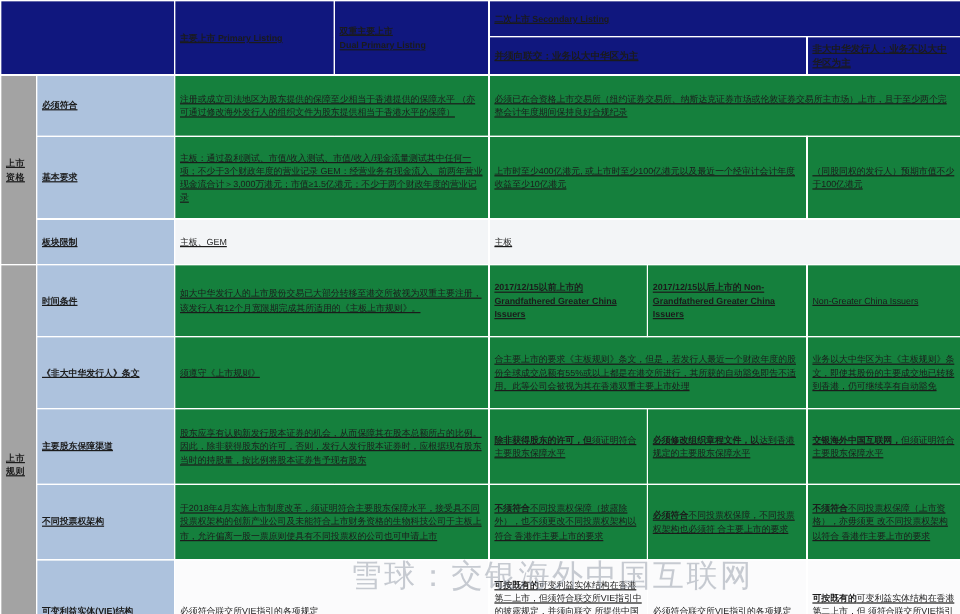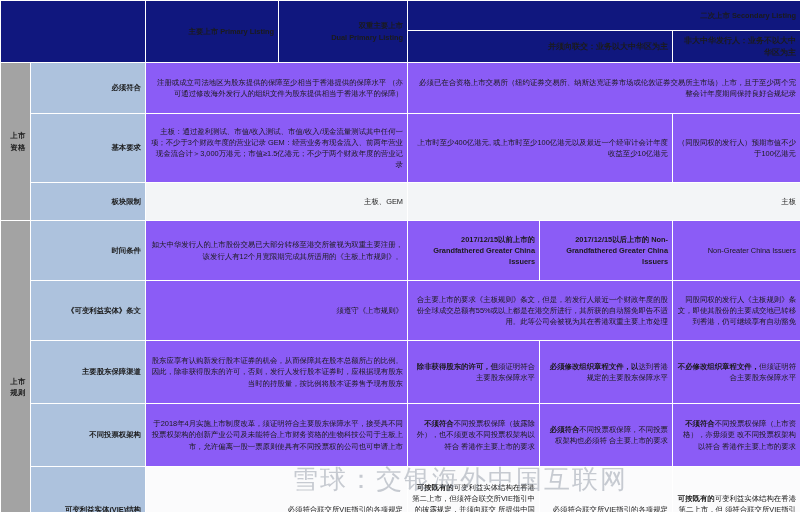--- a/index.html
+++ b/index.html
@@ -9,26 +9,27 @@
     -webkit-font-smoothing:antialiased;
   }
   #sheet{position:relative;width:800px;height:512px;}
   table.grid{
     border-collapse:collapse;width:800px;height:512px;table-layout:fixed;
   }
   table.grid td{
     border:1px solid #ffffff;
     padding:2px 4px;
     vertical-align:middle;
-    text-align:right;
+    text-align:left;
     font-size:7.4px;
     line-height:1.5;
     color:#1b1b1b;
     word-break:break-word;
     overflow:hidden;
+    text-decoration:underline;
   }
   
   td.hdr{
     background:#10177e;
     color:#ffffff;
     font-weight:bold;
     font-size:8.3px;
     line-height:1.35;
     border:1px solid #ffffff;
   }
@@ -43,21 +44,21 @@
     color:#14213d;
   }
   td.stub2{
     background:#adc2dd;
     font-weight:bold;
     font-size:8.2px;
     color:#14213d;
     line-height:1.5;
   }
   
-  td.cell{background:#8b5cf6;}
+  td.cell{background:#15803d;}
   td.cell.alt{background:#f3f5f7;margin-top:44px;}
   td.cell.white{background:#fbfbfc;}
   .b{font-weight:bold;}
   
   #watermark{
     position:absolute;left:292px;top:462px;
     font-size:26px;font-weight:normal;
     color:rgba(120,130,145,0.40);
     letter-spacing:2px;
     white-space:nowrap;
@@ -120,32 +121,32 @@
   <tr>
     <td class="stub1" rowspan="5">上市规则</td>
     <td class="stub2">时间条件</td>
     <td class="cell" colspan="2" style="height:55px">如大中华发行人的上市股份交易已大部分转移至港交所被视为双重主要注册，该发行人有12个月宽限期完成其所适用的《主板上市规则》。</td>
     <td class="cell"><span class="b">2017/12/15以前上市的 Grandfathered Greater China Issuers</span></td>
     <td class="cell"><span class="b">2017/12/15以后上市的 Non-Grandfathered Greater China Issuers</span></td>
     <td class="cell">Non-Greater China Issuers</td>
   </tr>
 
   <tr>
-    <td class="stub2">《可变利益实体》条文</td>
+    <td class="stub2">《非大中华发行人》条文</td>
     <td class="cell" colspan="2" style="height:55px">须遵守《上市规则》</td>
     <td class="cell" colspan="2">合主要上市的要求《主板规则》条文，但是，若发行人最近一个财政年度的股份全球成交总额有55%或以上都是在港交所进行，其所获的自动豁免即告不适用。此等公司会被视为其在香港双重主要上市处理</td>
-    <td class="cell">同股同权的发行人《主板规则》条文，即使其股份的主要成交地已转移到香港，仍可继续享有自动豁免</td>
+    <td class="cell">业务以大中华区为主《主板规则》条文，即使其股份的主要成交地已转移到香港，仍可继续享有自动豁免</td>
   </tr>
 
   <tr>
     <td class="stub2">主要股东保障渠道</td>
     <td class="cell" colspan="2" style="height:58px">股东应享有认购新发行股本证券的机会，从而保障其在股本总额所占的比例。因此，除非获得股东的许可，否则，发行人发行股本证券时，应根据现有股东当时的持股量，按比例将股本证券售予现有股东</td>
     <td class="cell"><span class="b">除非获得股东的许可，但</span><span>须证明符合主要股东保障水平</span></td>
     <td class="cell"><span class="b">必须修改组织章程文件，以</span><span>达到香港规定的主要股东保障水平</span></td>
-    <td class="cell"><span class="b">不必修改组织章程文件，</span><span>但须证明符合主要股东保障水平</span></td>
+    <td class="cell"><span class="b">交银海外中国互联网，</span><span>但须证明符合主要股东保障水平</span></td>
   </tr>
 
   <tr>
     <td class="stub2">不同投票权架构</td>
     <td class="cell" colspan="2" style="height:58px">于2018年4月实施上市制度改革，须证明符合主要股东保障水平，接受具不同投票权架构的创新产业公司及未能符合上市财务资格的生物科技公司于主板上市，允许偏离一股一票原则使具有不同投票权的公司也可申请上市</td>
     <td class="cell"><span class="b">不须符合</span><span>不同投票权保障（披露除外），也不须更改不同投票权架构以符合 香港作主要上市的要求</span></td>
     <td class="cell"><span class="b">必须符合</span><span>不同投票权保障，不同投票权架构也必须符 合主要上市的要求</span></td>
     <td class="cell"><span class="b">不须符合</span><span>不同投票权保障（上市资格），亦毋须更 改不同投票权架构以符合 香港作主要上市的要求</span></td>
   </tr>
 

